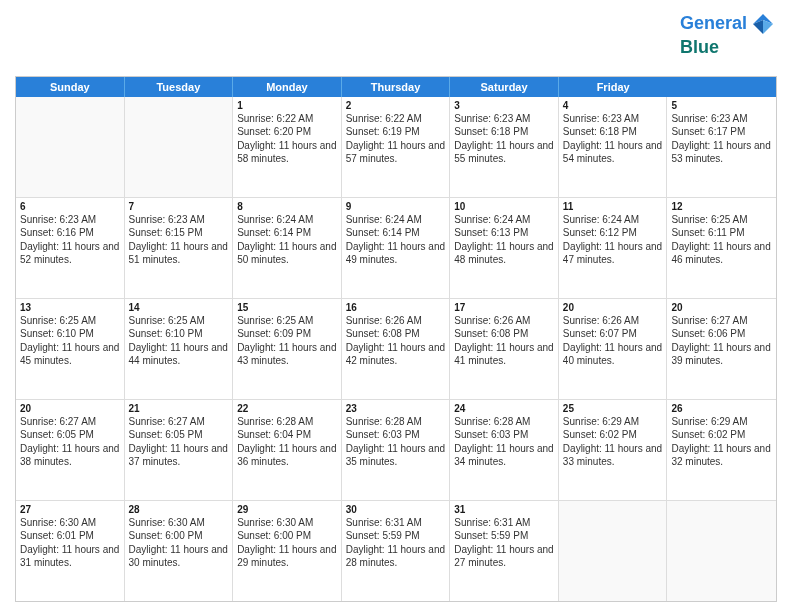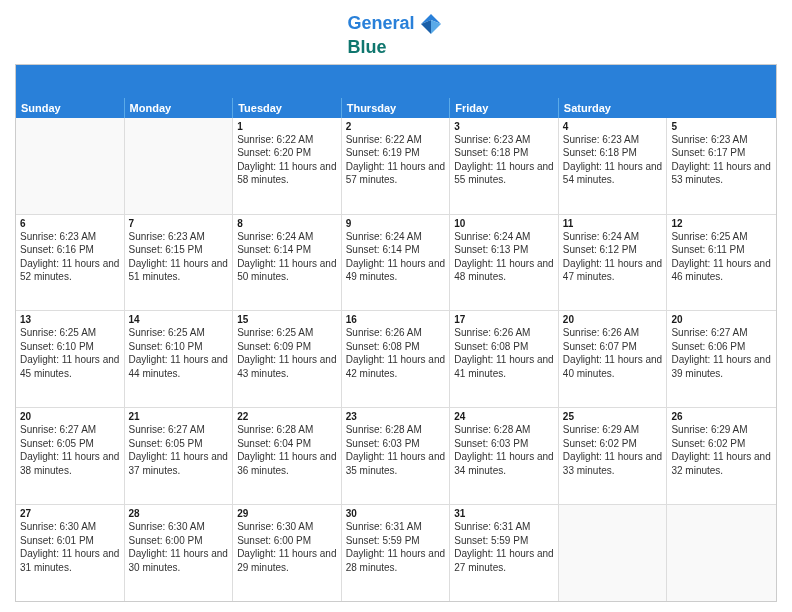--- a/index.html
+++ b/index.html
@@ -13,22 +13,22 @@
     .page {
       width: 792px;
       height: 612px;
       padding: 10px 15px;
       display: flex;
       flex-direction: column;
     }
     .header {
       display: flex;
       align-items: flex-start;
-      justify-content: center;
-      margin-bottom: 6px;
+      justify-content: flex-end;
+      margin-bottom: 18px;
     }
     .logo {
       display: flex;
       align-items: center;
       gap: 0px;
     }
     .logo-text {
       font-size: 18px;
       font-weight: bold;
       color: #1a1a1a;
@@ -64,23 +64,22 @@
     .cal-header {
       display: grid;
       grid-template-columns: repeat(7, 1fr);
       background: #2980d9;
     }
     .cal-header-cell {
       color: #fff;
       font-size: 11px;
       font-weight: bold;
       padding: 4px 5px;
-      text-align: left;
+      text-align: center;
       border-right: 1px solid #5aaae8;
-      margin-top: 33px;
     }
     .cal-header-cell:last-child { border-right: none; }
     .cal-body {
       flex: 1;
       display: flex;
       flex-direction: column;
     }
     .cal-row {
       display: grid;
       grid-template-columns: repeat(7, 1fr);
@@ -132,25 +131,25 @@
     </div>
     <div class="title-block">
       <div class="main-title"></div>
       <div class="subtitle"></div>
     </div>
   </div>
 
   <div class="calendar">
     <div class="cal-header">
     <div class="cal-header-cell">Sunday</div>
+        <div class="cal-header-cell">Tuesday</div>
         <div class="cal-header-cell">Monday</div>
-        <div class="cal-header-cell">Tuesday</div>
         <div class="cal-header-cell">Thursday</div>
+        <div class="cal-header-cell">Saturday</div>
         <div class="cal-header-cell">Friday</div>
-        <div class="cal-header-cell">Saturday</div>
       </div>
     <div class="cal-body">
     <div class="cal-row">
           <div class="cal-cell empty"></div>
           <div class="cal-cell empty"></div>
           <div class="cal-cell">
             <span class="day-num">1</span>
             <div class="day-info" style="white-space: pre-line;">Sunrise: 6:22 AM
 Sunset: 6:20 PM
 Daylight: 11 hours and 58 minutes.</div>

